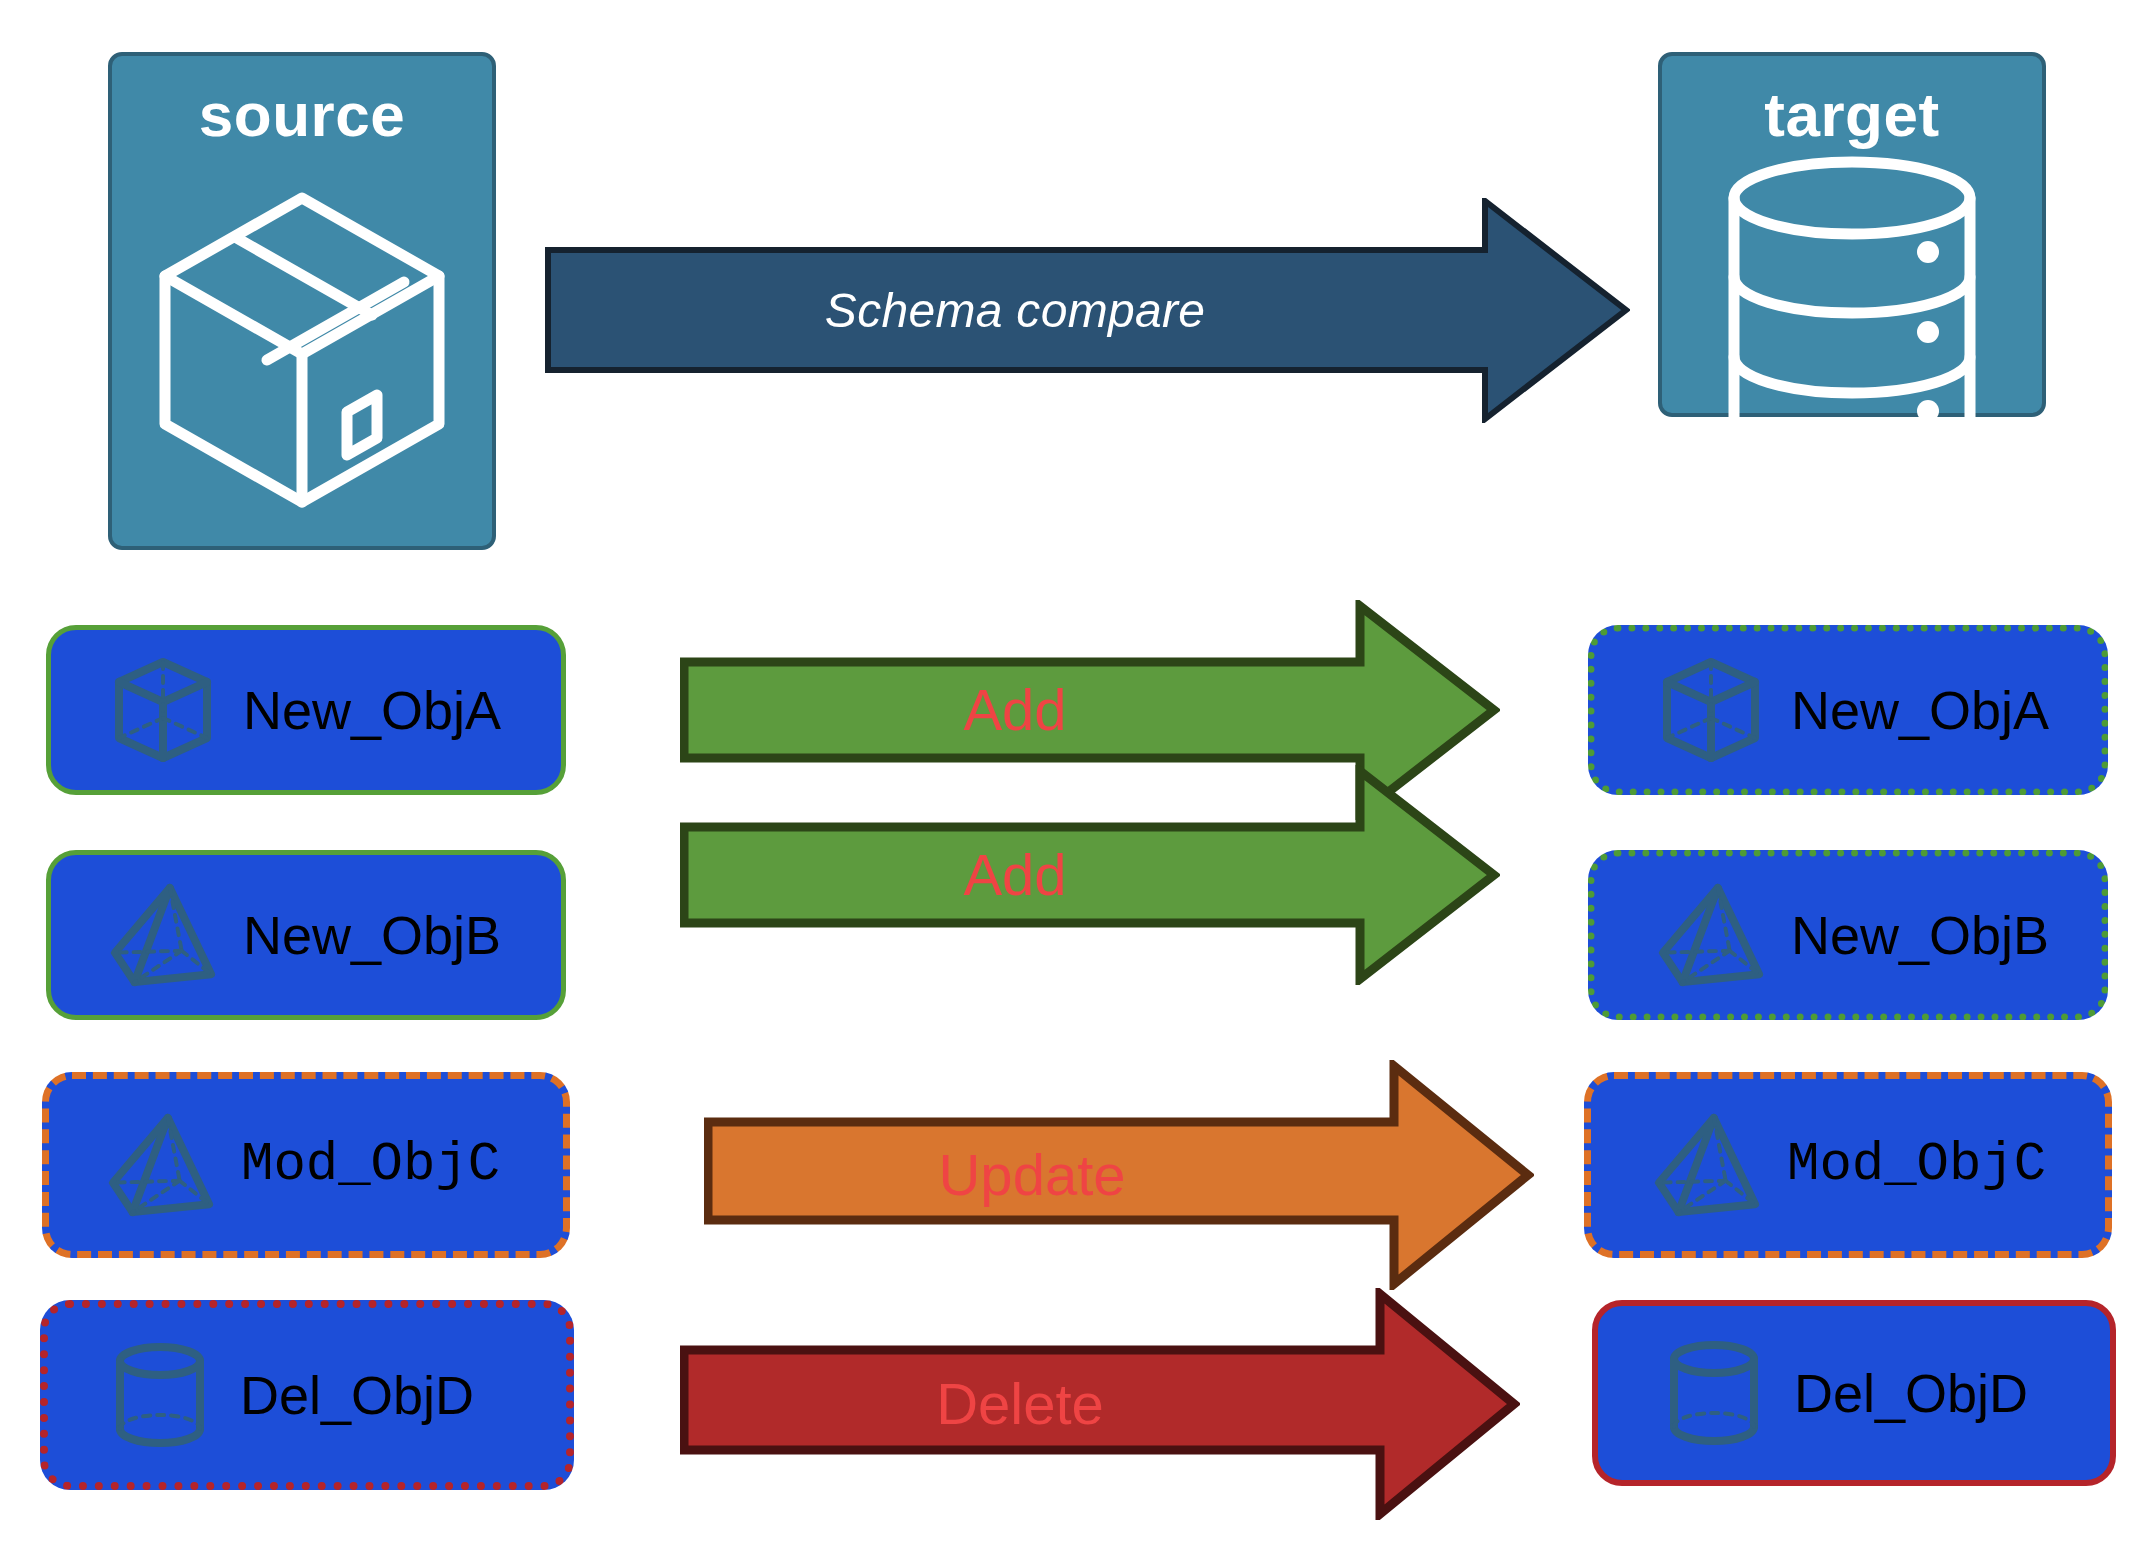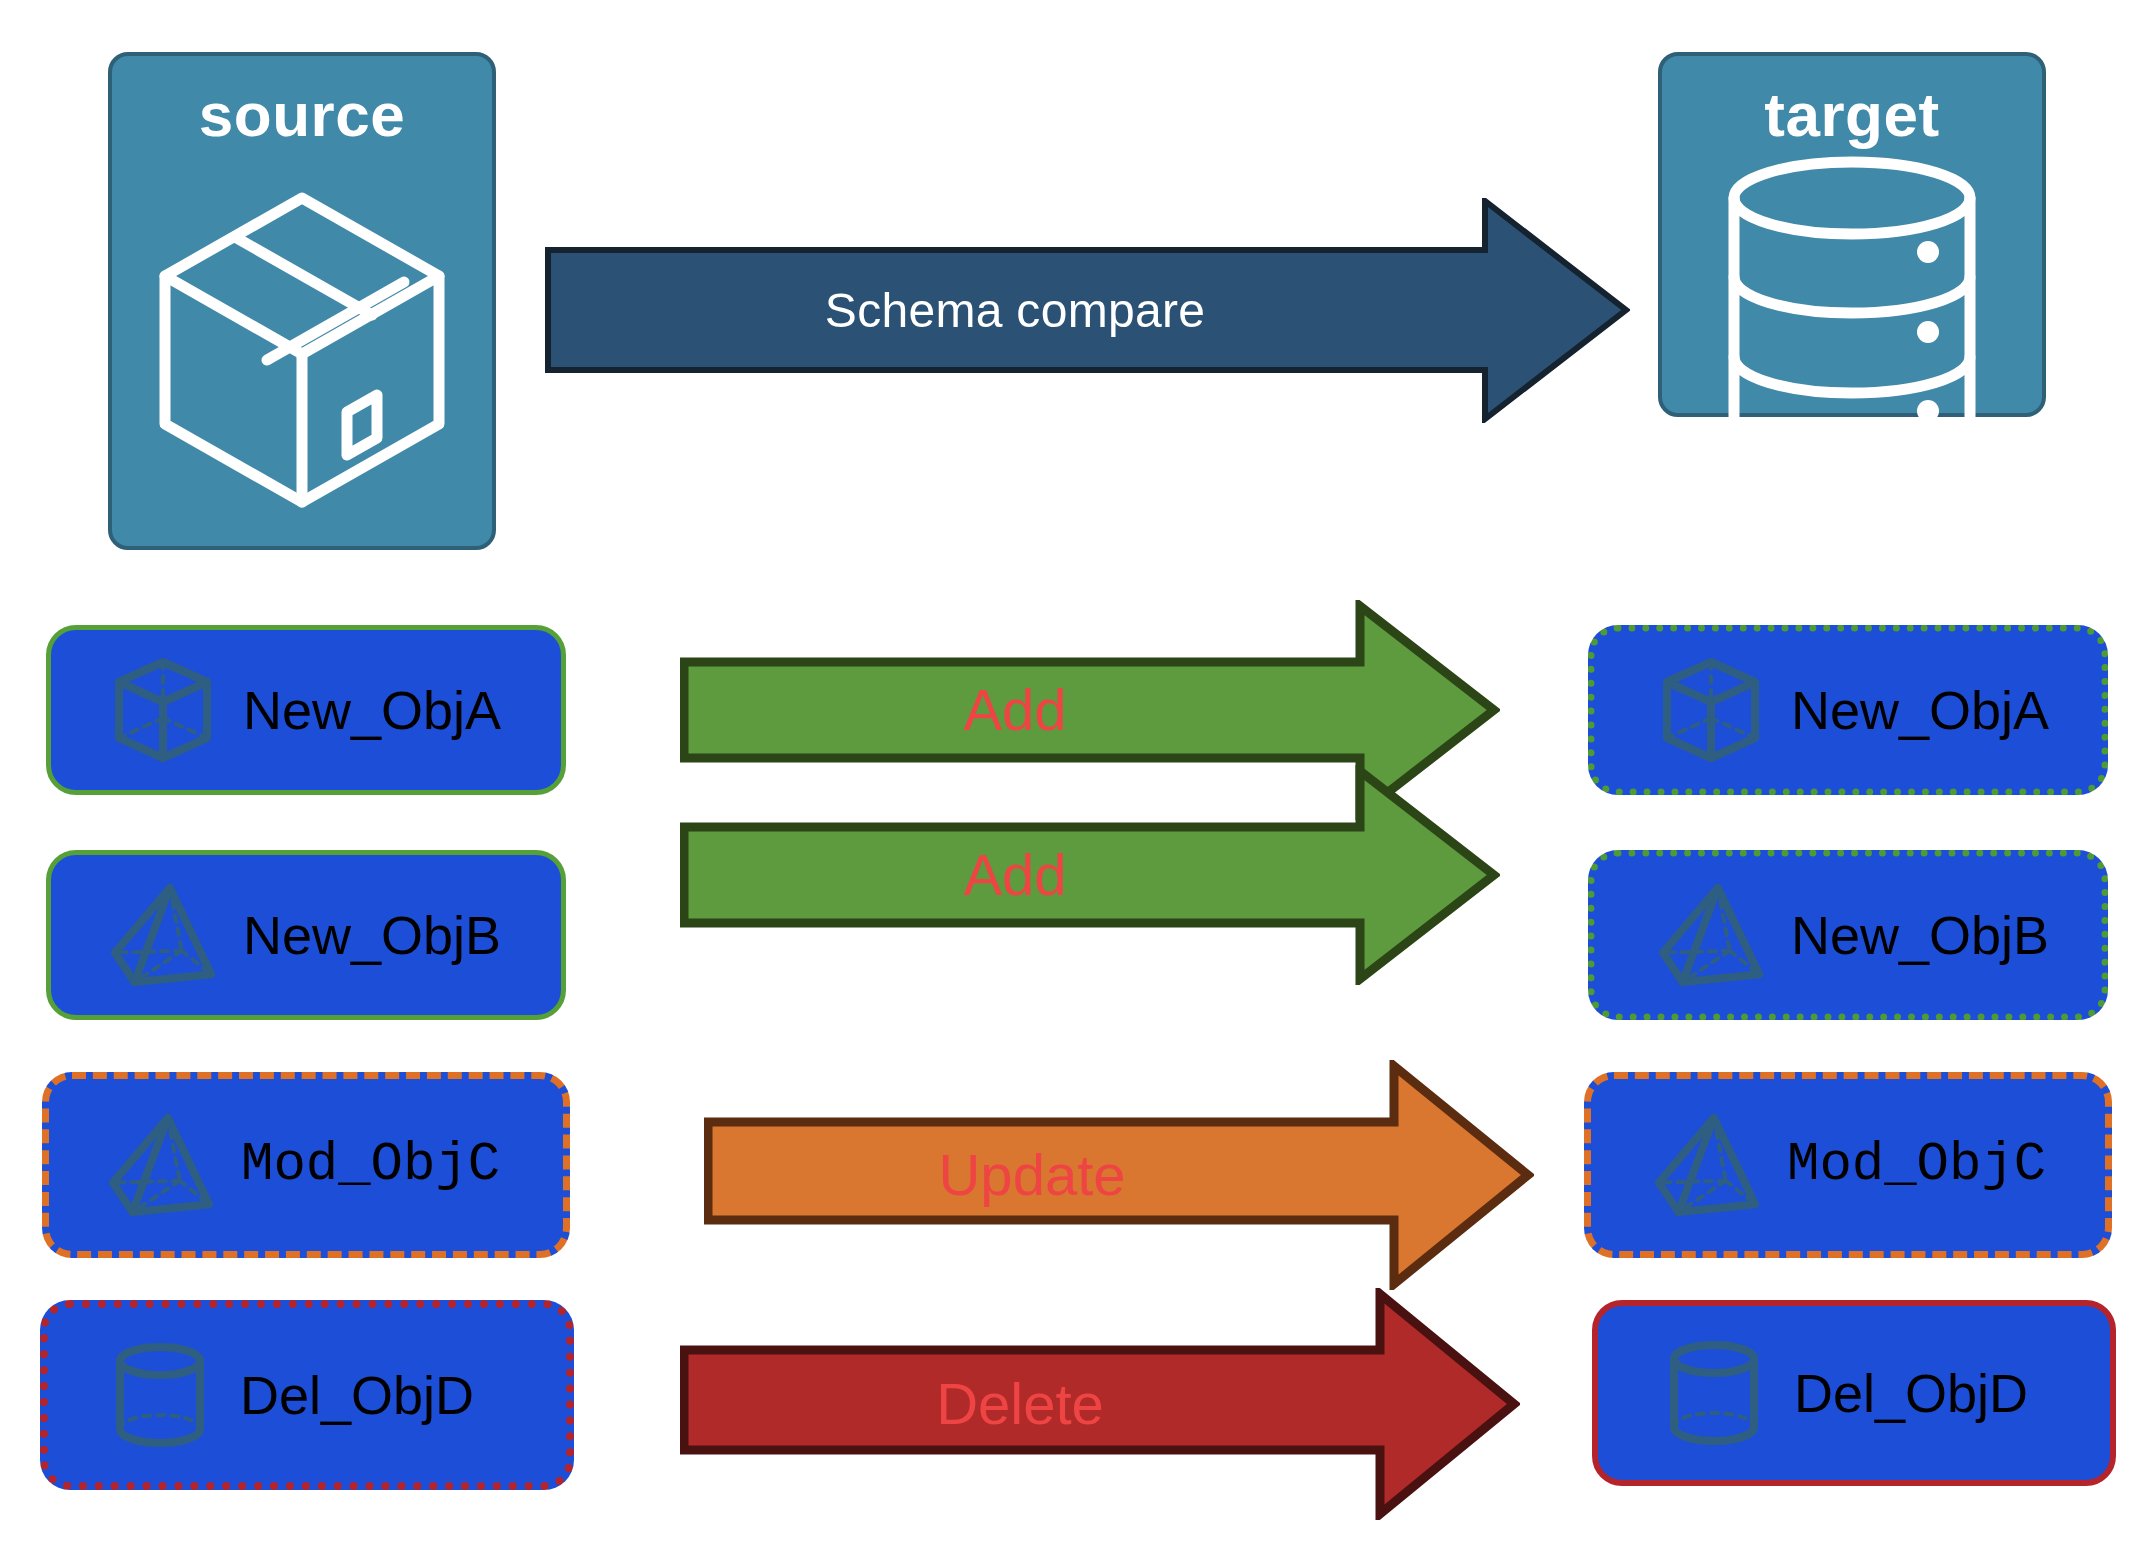--- a/index.html
+++ b/index.html
@@ -17,21 +17,21 @@
     height: 1550px;
     background: #ffffff;
     overflow: hidden;
   }
 
   
   .endpoint {
     position: absolute;
     background: #4089A8;
     border: 4px solid #2E6077;
-    border-radius: 20px;
+    border-radius: 14px;
     box-sizing: border-box;
     display: flex;
     flex-direction: column;
     align-items: center;
   }
   .endpoint-title {
     margin-top: 28px;
     color: #ffffff;
     font-size: 62px;
     font-weight: bold;
@@ -63,20 +63,21 @@
     top: 0;
     width: 940px;
     height: 225px;
     display: flex;
     align-items: center;
     justify-content: center;
     color: #ffffff;
     font-size: 48px;
     letter-spacing: 0.3px;
     pointer-events: none;
+    font-style: italic;
   }
 
   
   .obj-card {
     position: absolute;
     box-sizing: border-box;
     background: #1d4ed8;
     border-radius: 30px;
     display: flex;
     align-items: center;

